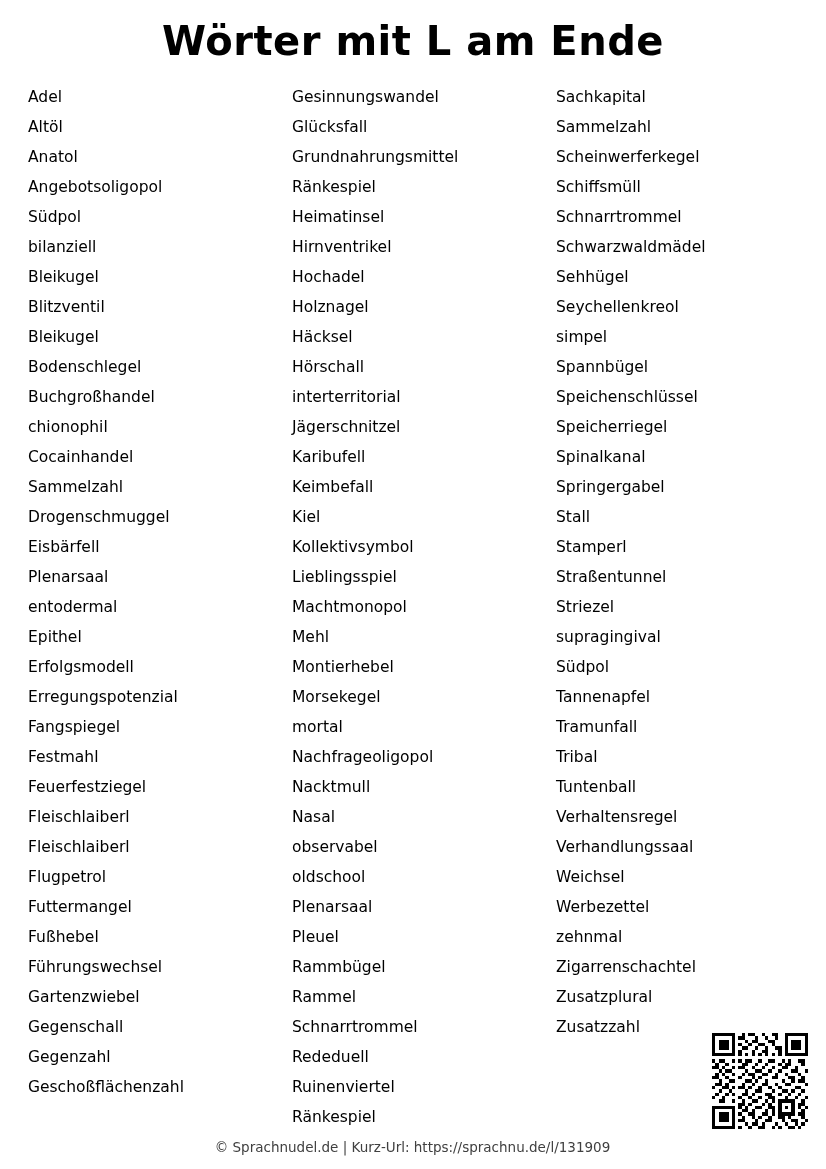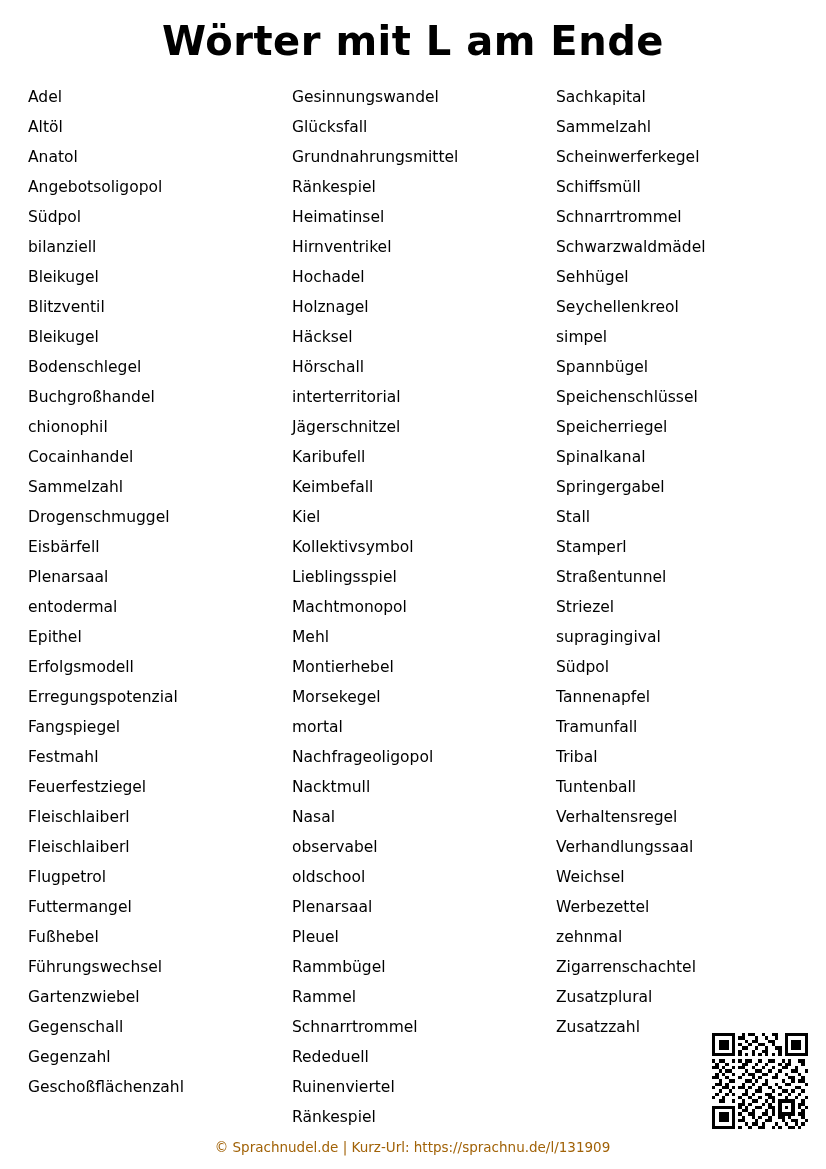--- a/index.html
+++ b/index.html
@@ -52,21 +52,21 @@
     white-space: nowrap;
     color: #000000;
   }
   .footer {
     position: absolute;
     left: 0;
     right: 1px;
     bottom: 14px;
     text-align: center;
     font-size: 13.5px;
-    color: #a16207;
+    color: #404040;
   }
   .qr {
     position: absolute;
     right: 18px;
     bottom: 40px;
     width: 96px;
     height: 96px;
   }
   .qr svg { display: block; }
 </style>

